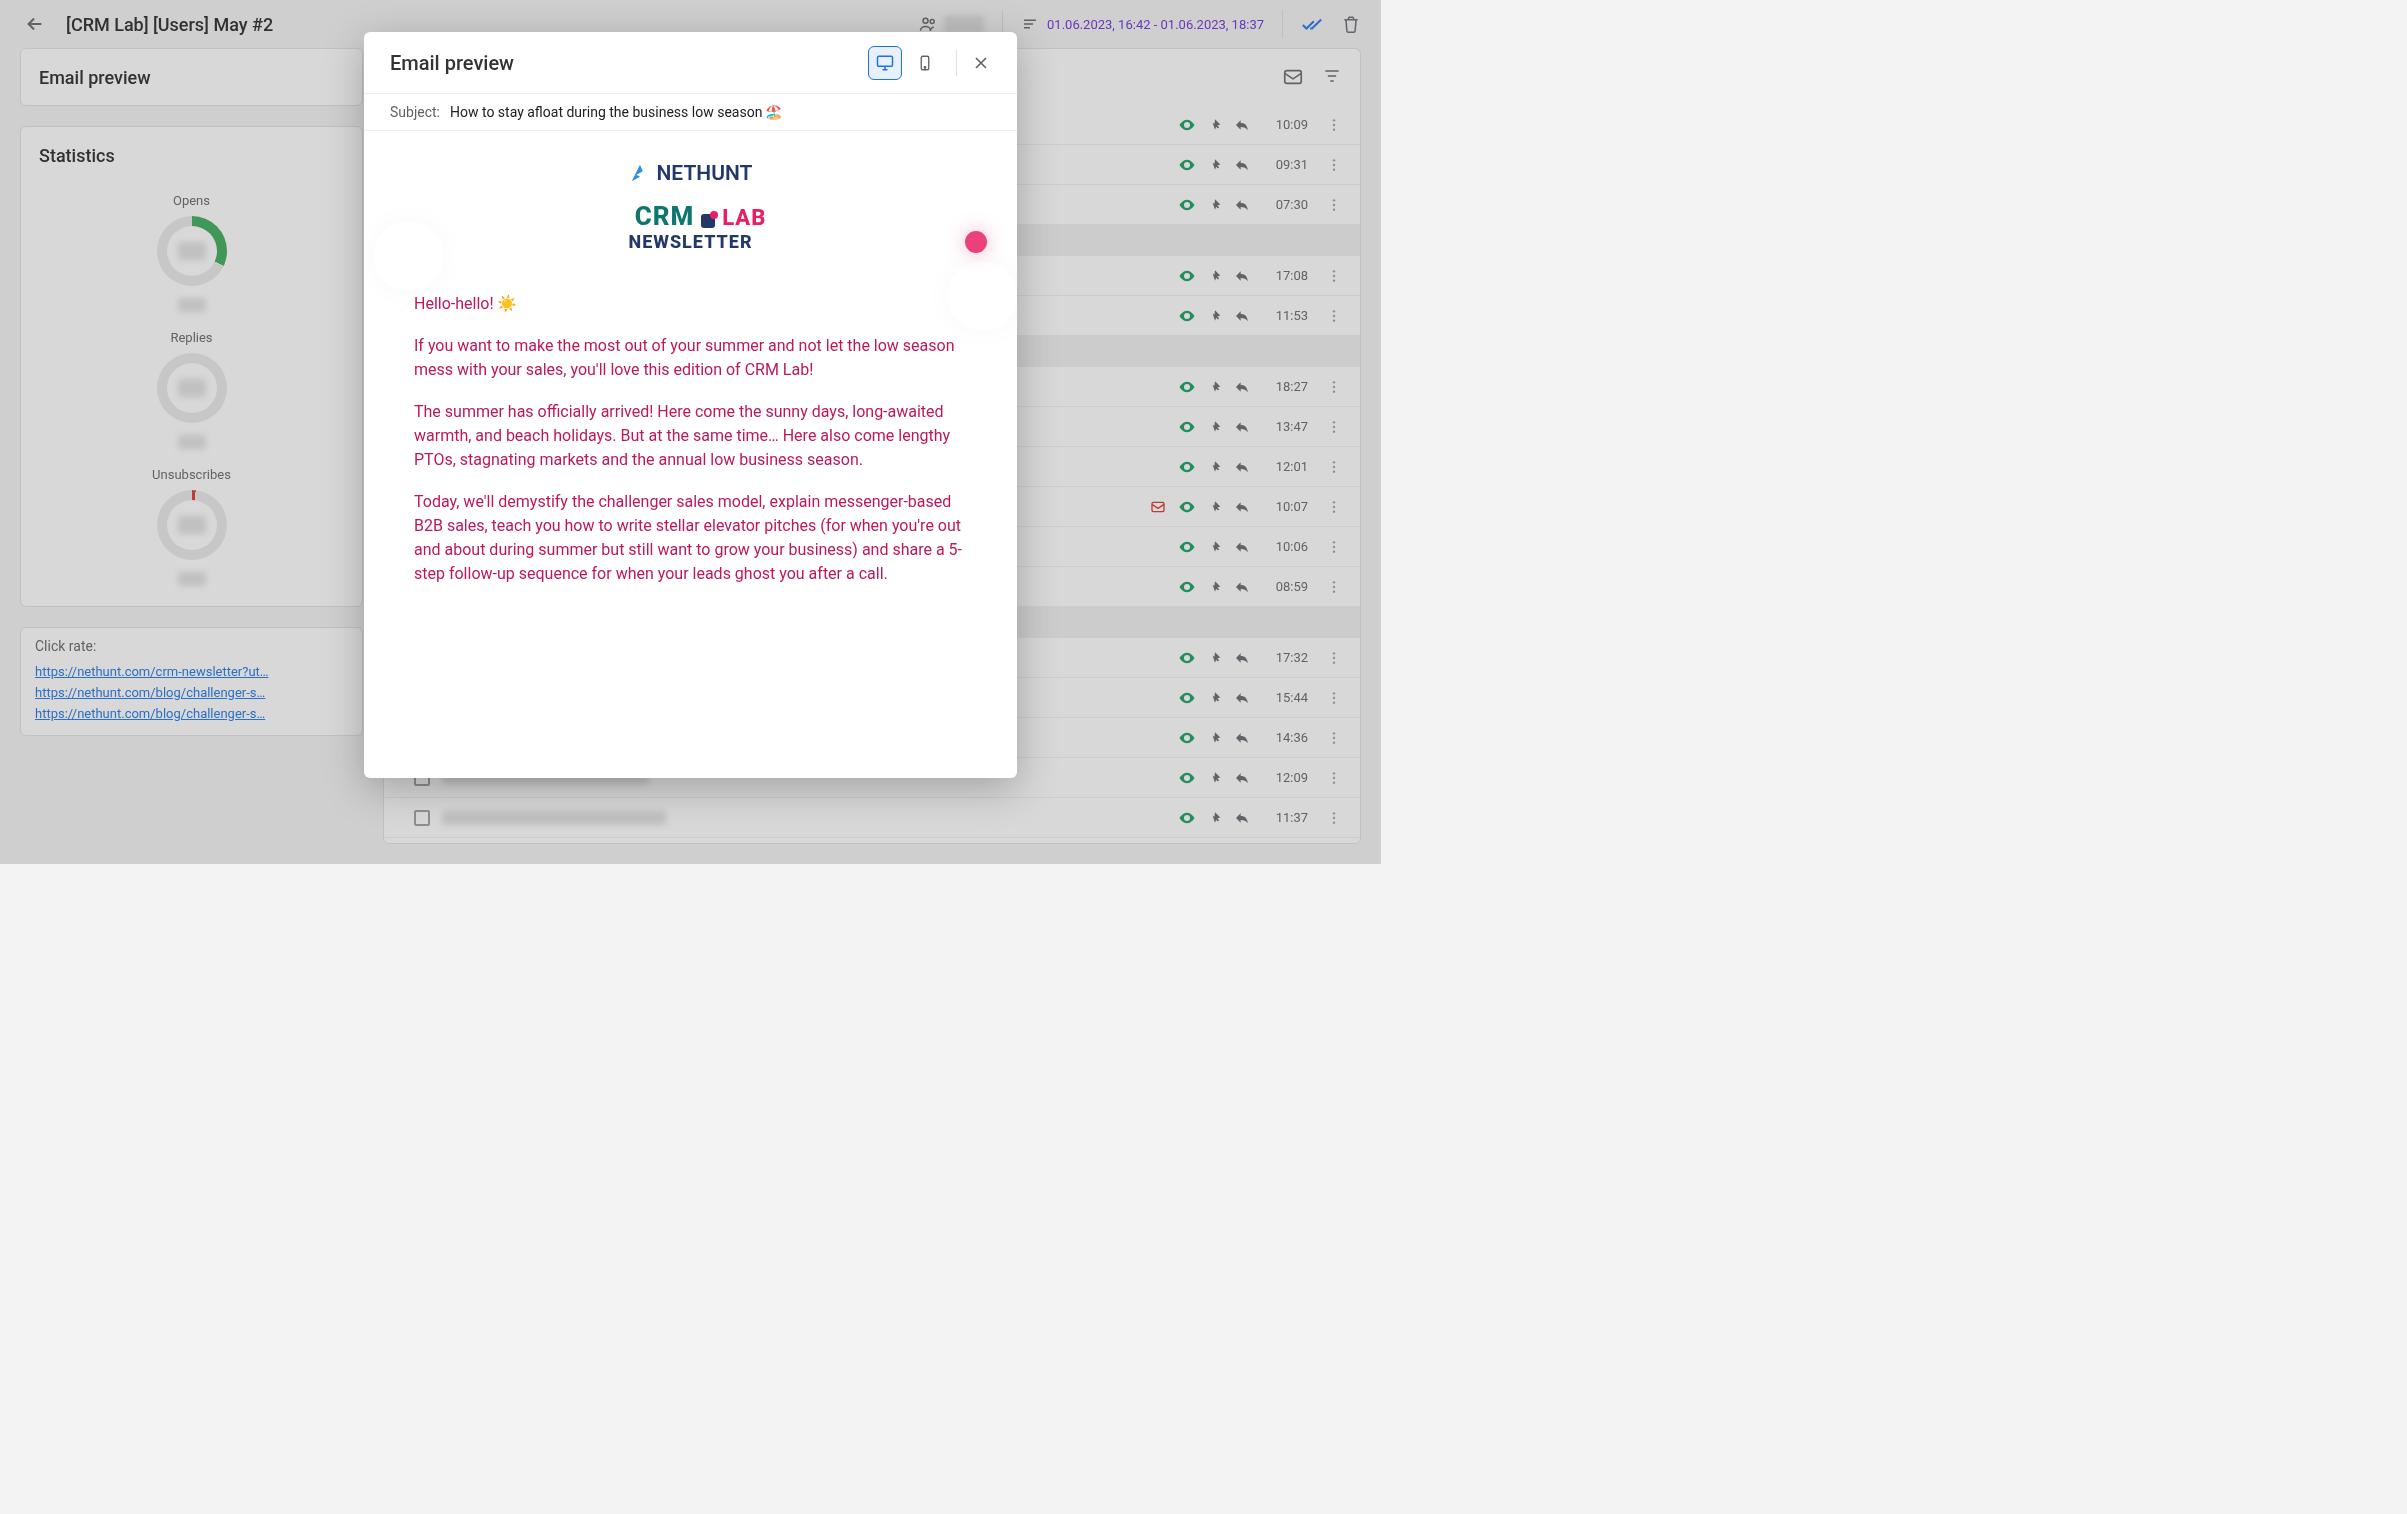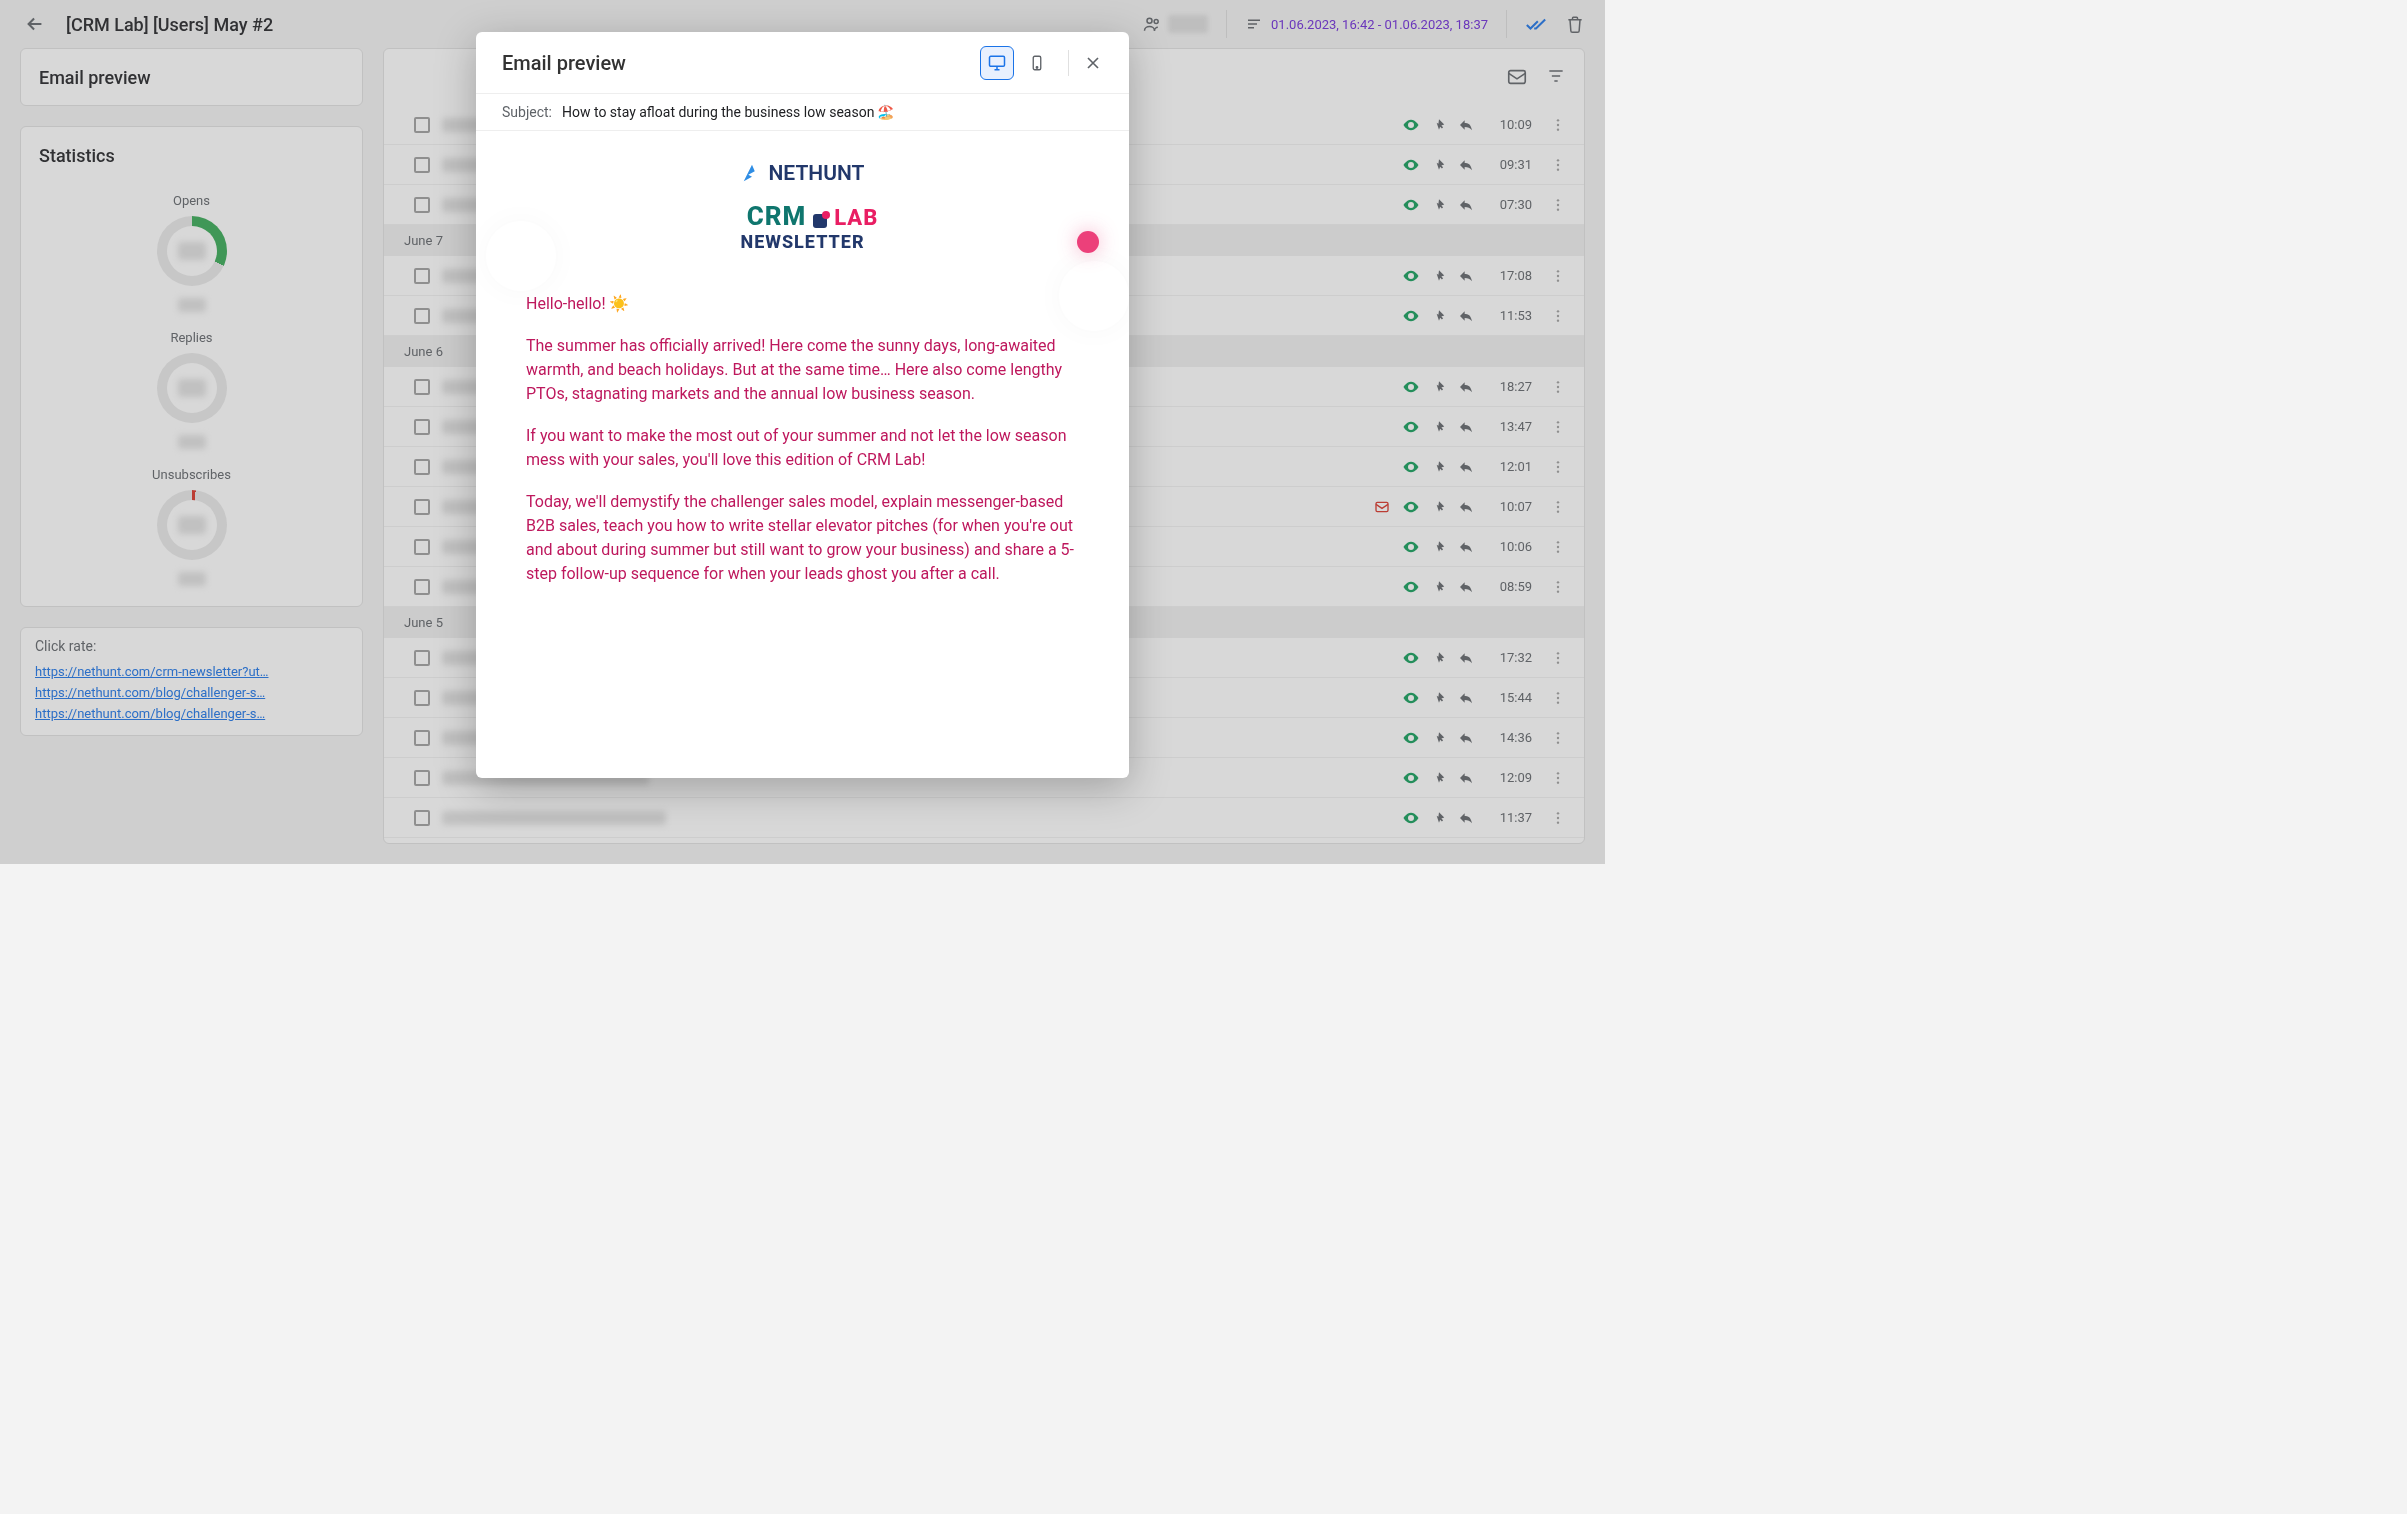--- a/index.html
+++ b/index.html
@@ -1,17 +1,17 @@
 <!DOCTYPE html>
 <html><head>
 <meta charset="utf-8">
 <style>
 * { box-sizing: border-box; margin: 0; padding: 0; }
 body { font-family: -apple-system, Roboto, "Helvetica Neue", Arial, sans-serif; background: #f3f3f3; color: #333; overflow: hidden; }
-.page { width: 1605px; height: 864px; position: relative; }
+.page { width: 1381px; height: 864px; position: relative; }
 
 
 .topbar { height: 48px; display: flex; align-items: center; padding: 0 20px; gap: 16px; }
 .back-btn { color: #5f6368; cursor: pointer; padding: 4px; }
 .campaign-title { font-size: 18px; font-weight: 500; color: #202124; flex: 1; }
 .topbar-right { display: flex; align-items: center; gap: 18px; color: #5f6368; }
 .people { display:flex; align-items:center; gap:6px;}
 .redacted-badge { width: 40px; height: 18px; background: #ddd; border-radius: 3px; filter: blur(2px); }
 .date-range { font-size: 13px; color: #6d28d9; display:flex; align-items:center; gap:8px;}
 .vsep { width:1px; height:28px; background:#dcdcdc; }
@@ -745,21 +745,21 @@
               <span class="crm">CRM</span>
               <span style="display:inline-block; width:14px; height:14px; background:#22386b; border-radius:3px; vertical-align:middle; margin:0 2px; position:relative;"><span style="position:absolute;right:-3px;top:-3px;width:8px;height:8px;background:#e91e63;border-radius:50%;"></span></span>
               <span class="lab">LAB</span>
             </div>
             <div class="nl">NEWSLETTER</div>
           </div>
           <div class="pink-dot"></div>
         </div>
         <div class="email-text">
           <p>Hello-hello! ☀️</p>
+          <p>If you want to make the most out of your summer and not let the low season mess with your sales, you'll love this edition of CRM Lab!</p>
           <p>The summer has officially arrived! Here come the sunny days, long-awaited warmth, and beach holidays. But at the same time… Here also come lengthy PTOs, stagnating markets and the annual low business season.</p>
-          <p>If you want to make the most out of your summer and not let the low season mess with your sales, you'll love this edition of CRM Lab!</p>
           <p>Today, we'll demystify the challenger sales model, explain messenger-based B2B sales, teach you how to write stellar elevator pitches (for when you're out and about during summer but still want to grow your business) and share a 5-step follow-up sequence for when your leads ghost you after a call.</p>
         </div>
       </div>
     </div>
   </div>
 </div>
 
 
 </body></html>

